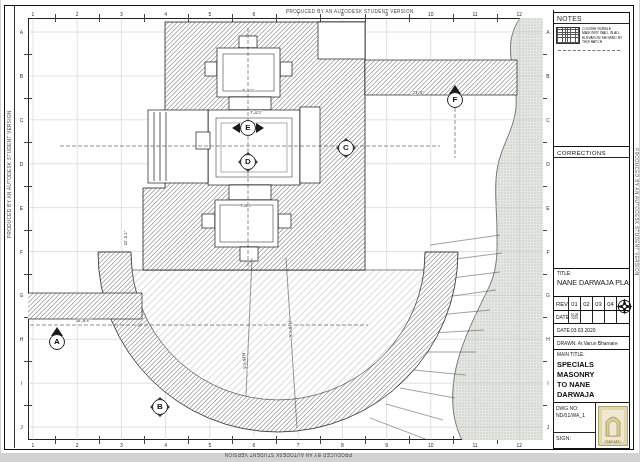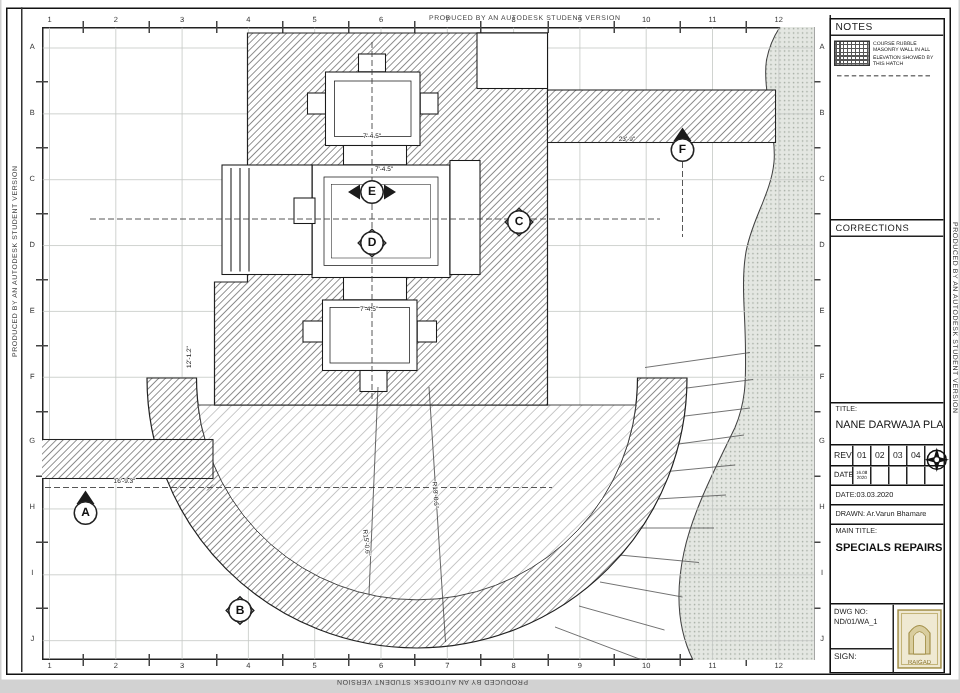--- a/index.html
+++ b/index.html
@@ -375,21 +375,22 @@
       <circle r="2" fill="#fff" stroke="#111" stroke-width="0.8"></circle>
     </g>
   </svg>
 
   <div class="tb-sec" id="tb-dateline">DATE:03.03.2020</div>
   <div class="tb-sec" id="tb-drawn">DRAWN: Ar.Varun Bhamare</div>
 
   <div class="tb-sec" id="tb-main">
     <div class="tb-small-label">MAIN TITLE:</div>
     <div class="tb-main-value">
-      <div>SPECIALS REPAIRS</div>
+      <div>SPECIALS MASONRY</div>
+      <div>TO NANE DARWAJA</div>
     </div>
   </div>
 
   <div class="tb-sec" id="tb-bottom">
     <div id="tb-bottom-left">
       <div class="dwg-label">DWG NO:</div>
       <div class="dwg-value">ND/01/WA_1</div>
       <div class="sign-row">SIGN:</div>
     </div>
     <div id="stamp-wrap">

